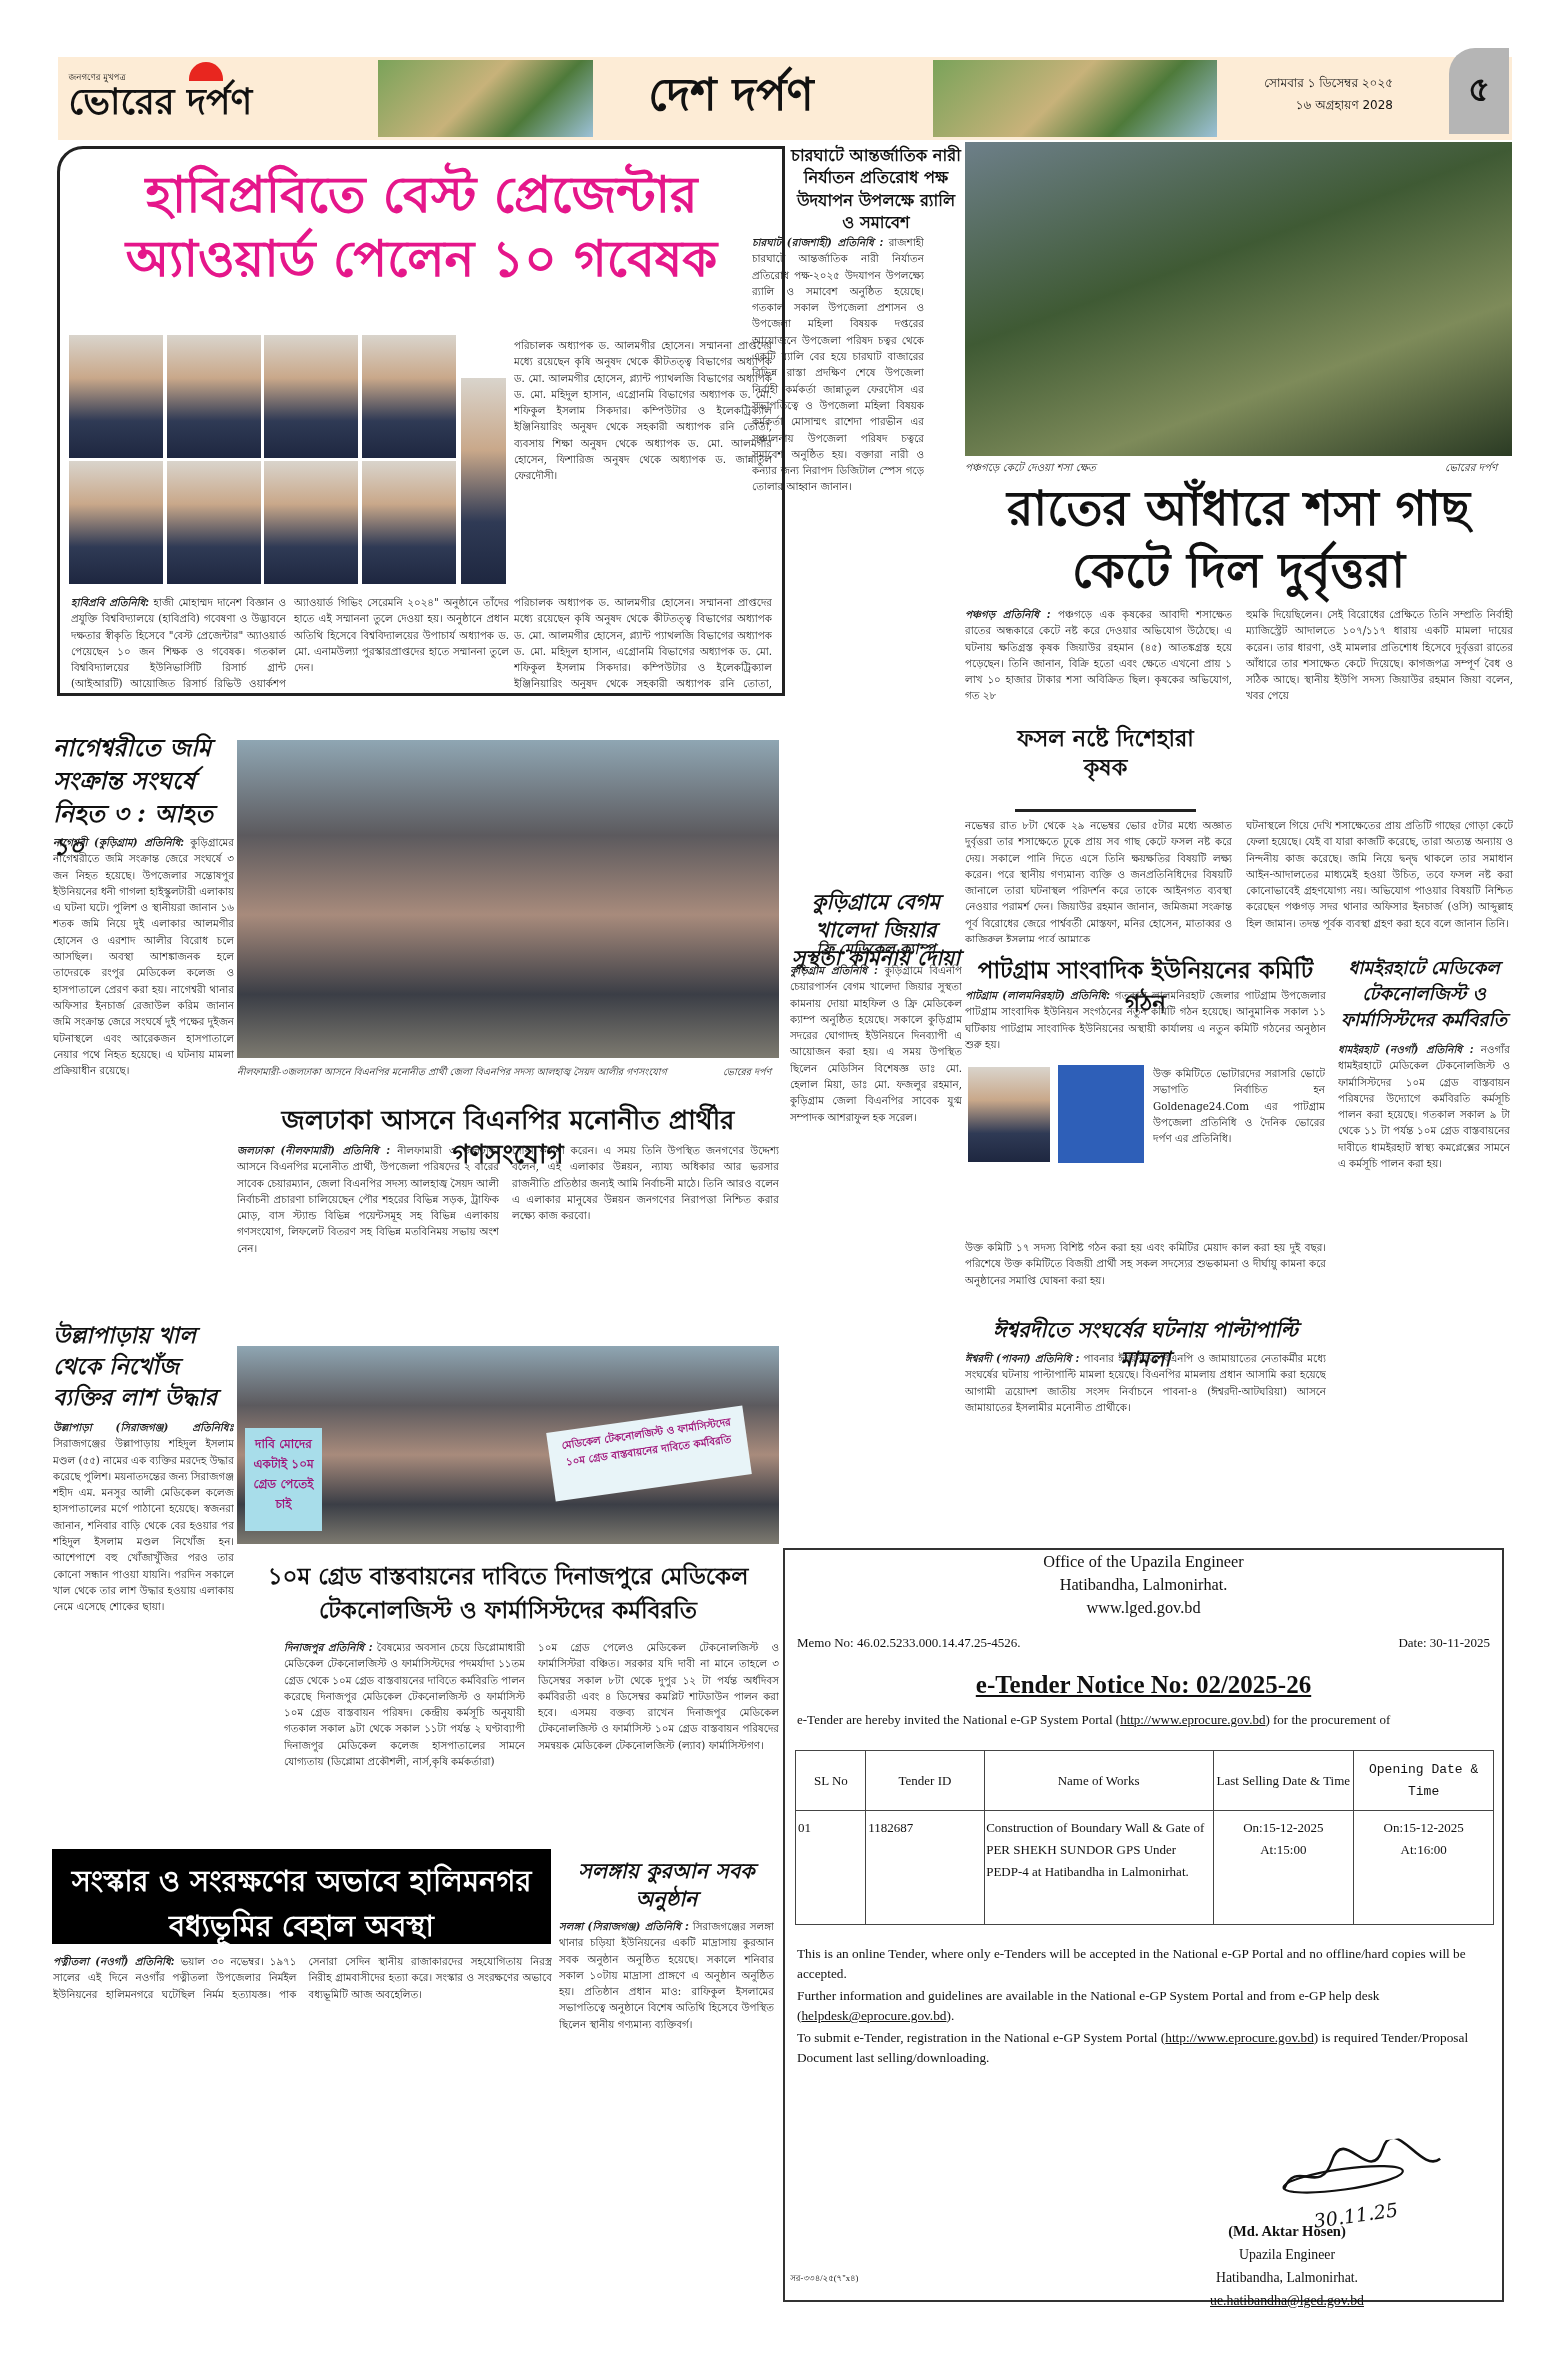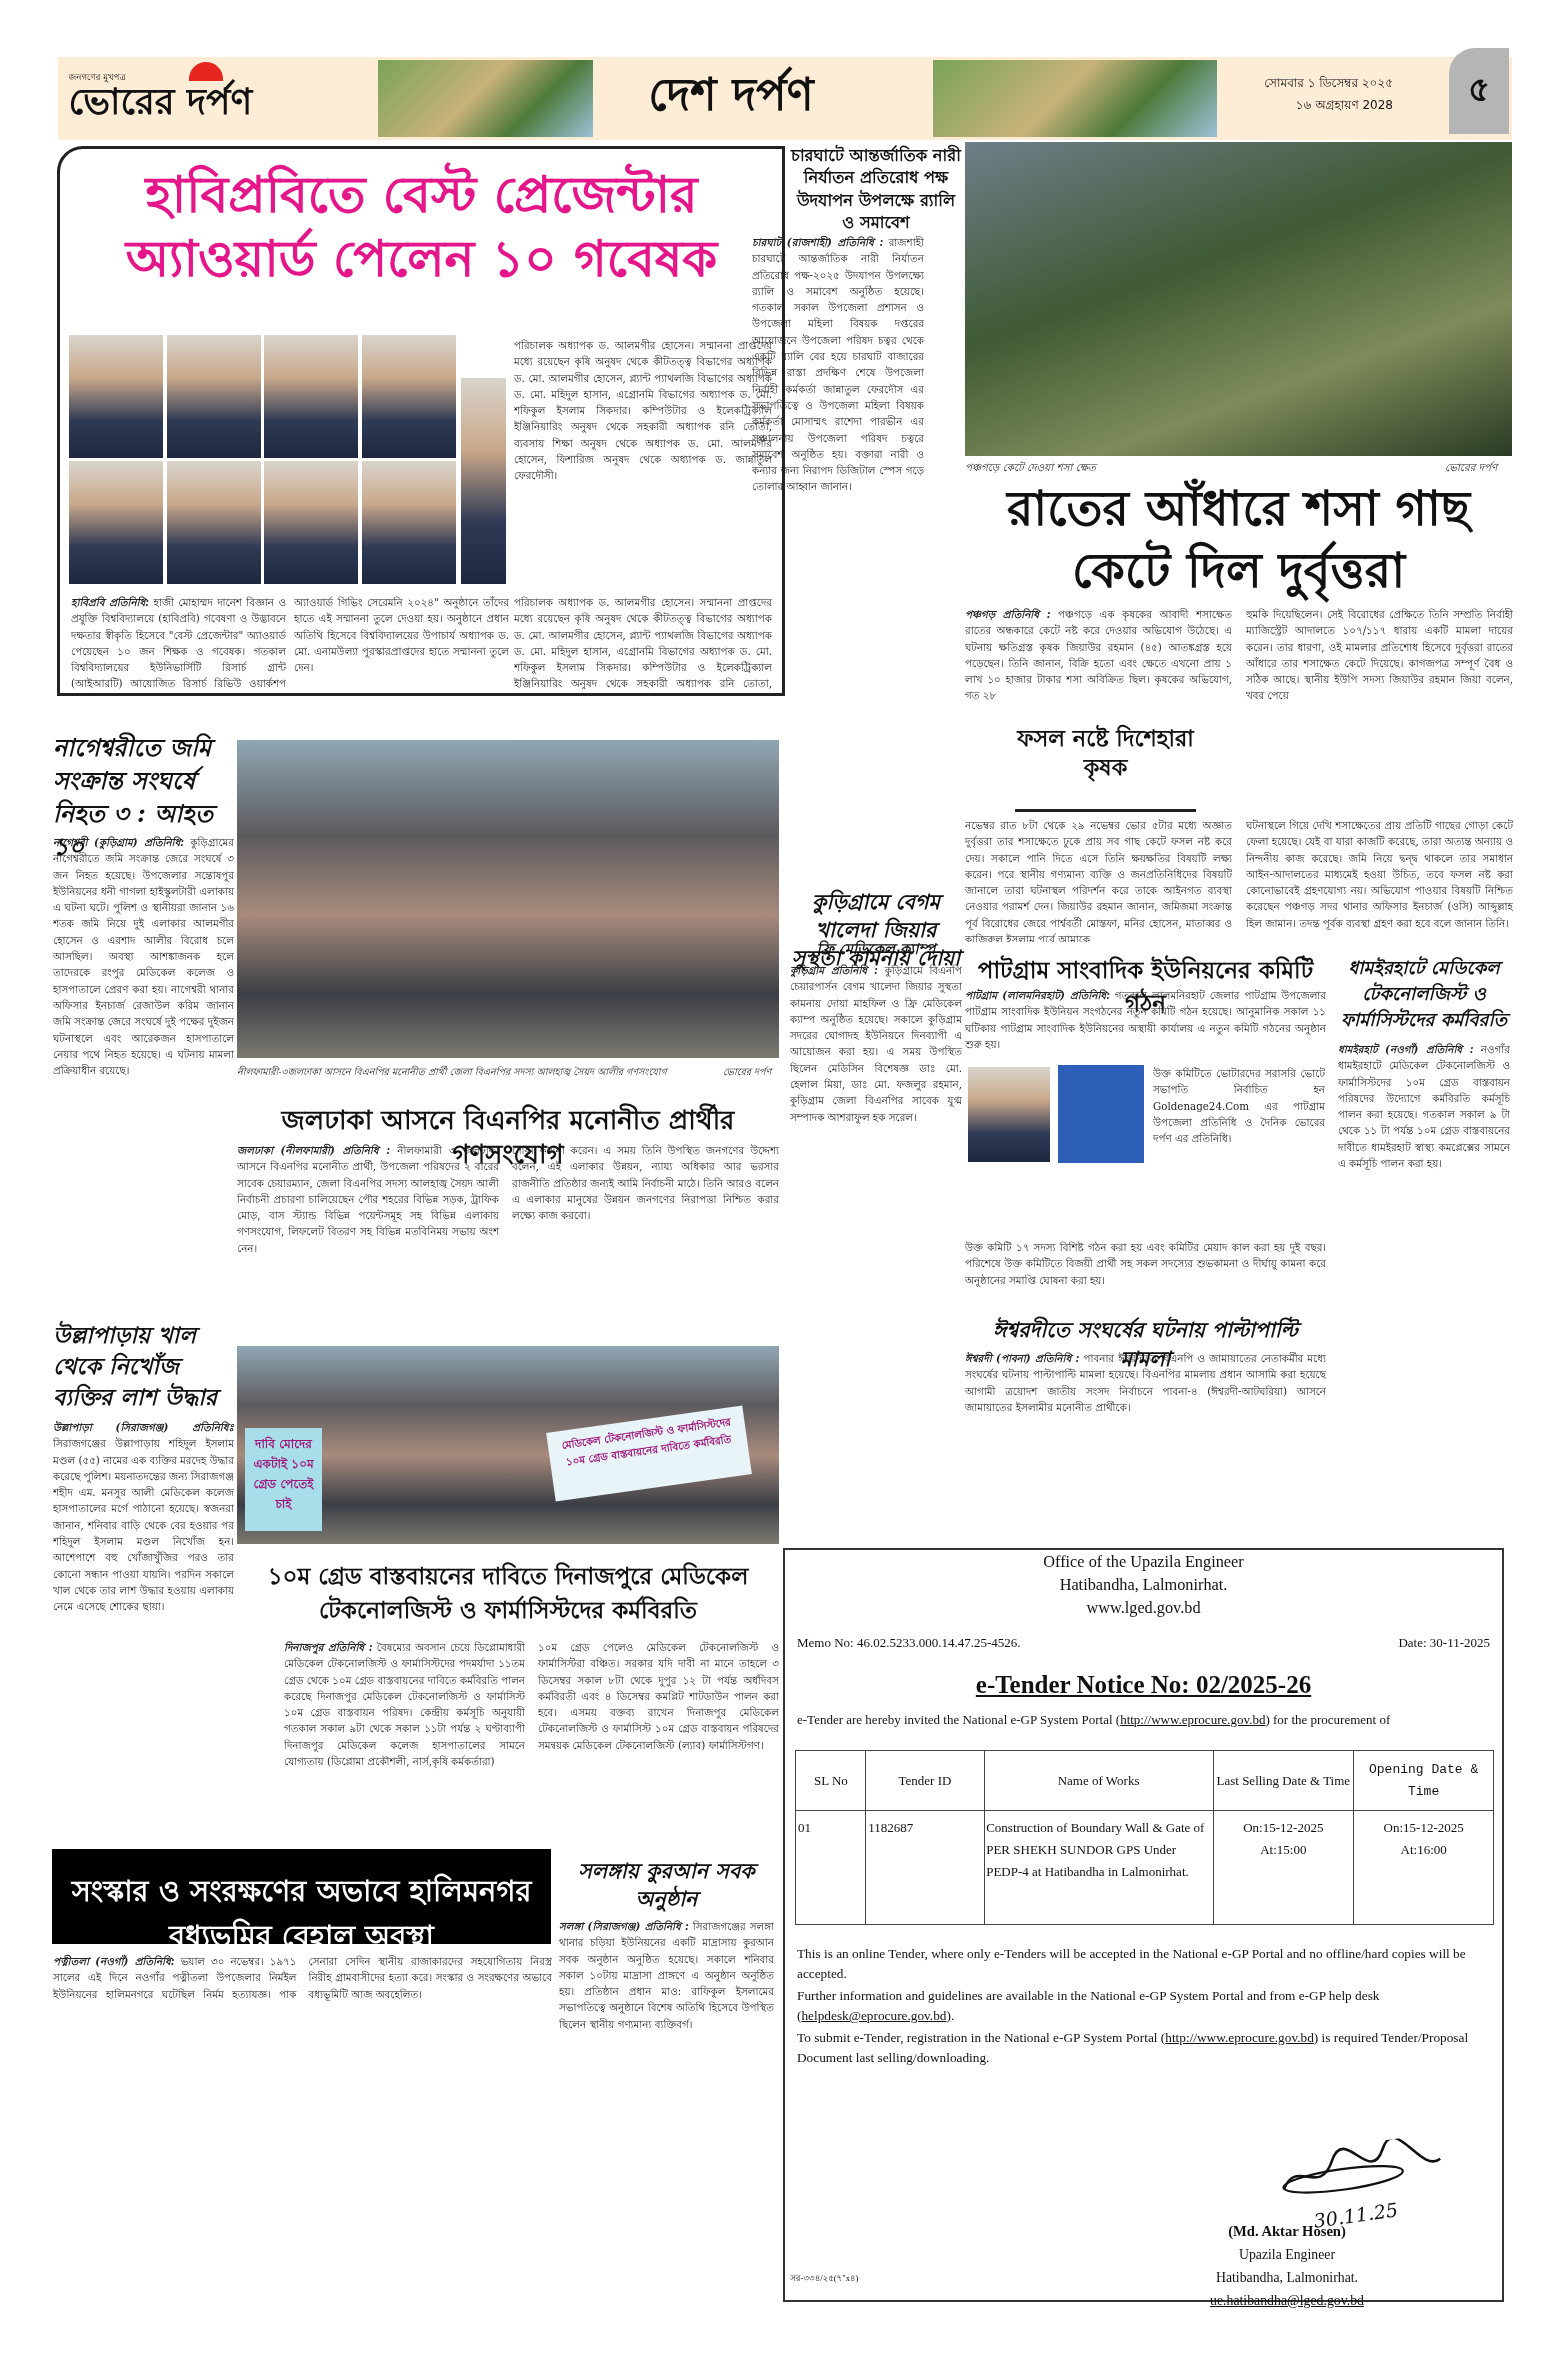--- a/index.html
+++ b/index.html
@@ -16,21 +16,21 @@
   .section-title { left: 602px; top: 65px; width: 258px; height: 65px; font-family: "DejaVu Serif", serif; font-size: 45px; font-weight: bold; display: flex; align-items: center; justify-content: center; }
   .date-block { left: 1230px; top: 72px; width: 163px; text-align: right; font-size: 12px; line-height: 22.4px; }
   .page-tab { left: 1449px; top: 48px; width: 60px; height: 86px; background: #b5b5b5; border-radius: 26px 0 0 0; display: flex; align-items: center; justify-content: center; font-size: 34px; font-weight: bold; color: #111; }
   .lead-box { left: 57px; top: 146px; width: 728px; height: 550px; border: 3.4px solid #222; border-radius: 26px 0 0 0; }
   .lead-hl { left: 69px; top: 163px; width: 705px; text-align: center; color: #e5168a; font-family: "DejaVu Serif", serif; font-size: 50px; font-weight: bold; line-height: 64px; }
   .body-text { font-family: "DejaVu Serif", serif; font-size: 10.3px; line-height: 16.3px; text-align: justify; color: #222; }
   .body-text b { font-style: italic; }
   .hl { font-family: "DejaVu Serif", serif; font-weight: bold; color: #111; text-align: center; }
   .caption { font-family: "DejaVu Serif", serif; font-size: 10.3px; font-style: italic; color: #222; }
   .rule { background: #222; }
-  .black-band { left: 52px; top: 1849px; width: 499px; height: 95px; background: #000; color: #fff; font-family: "DejaVu Serif", serif; font-size: 29px; font-weight: bold; line-height: 45px; text-align: center; padding-top: 20px; }
+  .black-band { left: 52px; top: 1849px; width: 499px; height: 95px; background: #000; color: #fff; font-family: "DejaVu Serif", serif; font-size: 29px; font-weight: bold; line-height: 45px; text-align: center; padding-top: 10px; }
   .tender { left: 783px; top: 1548px; width: 721px; height: 754px; border: 2.6px solid #333; font-family: "Liberation Serif", serif; color: #111; }
   .tender .dept { text-align: center; font-size: 22.4px; font-weight: bold; margin-top: 19px; }
   .tender .sub { text-align: center; font-size: 16.3px; line-height: 23px; }
   .tender .memo { display: flex; justify-content: space-between; font-size: 13px; padding: 15.5px 12px 0 12px; }
   .tender .notice { text-align: center; font-size: 25px; font-weight: bold; text-decoration: underline; margin-top: 20.6px; }
   .tender .intro { font-size: 13px; line-height: 17px; padding: 12px 12px 0 12px; text-align: justify; }
   .tender table { border-collapse: collapse; margin: 22.4px 0 0 10.3px; width: 699px; font-size: 13px; }
   .tender th, .tender td { border: 1.3px solid #444; vertical-align: top; padding: 5.2px 1.7px; }
   .tender th { font-weight: normal; text-align: center; height: 60px; vertical-align: middle; line-height: 22.4px; }
   .tender td { height: 114px; line-height: 22.4px; }

